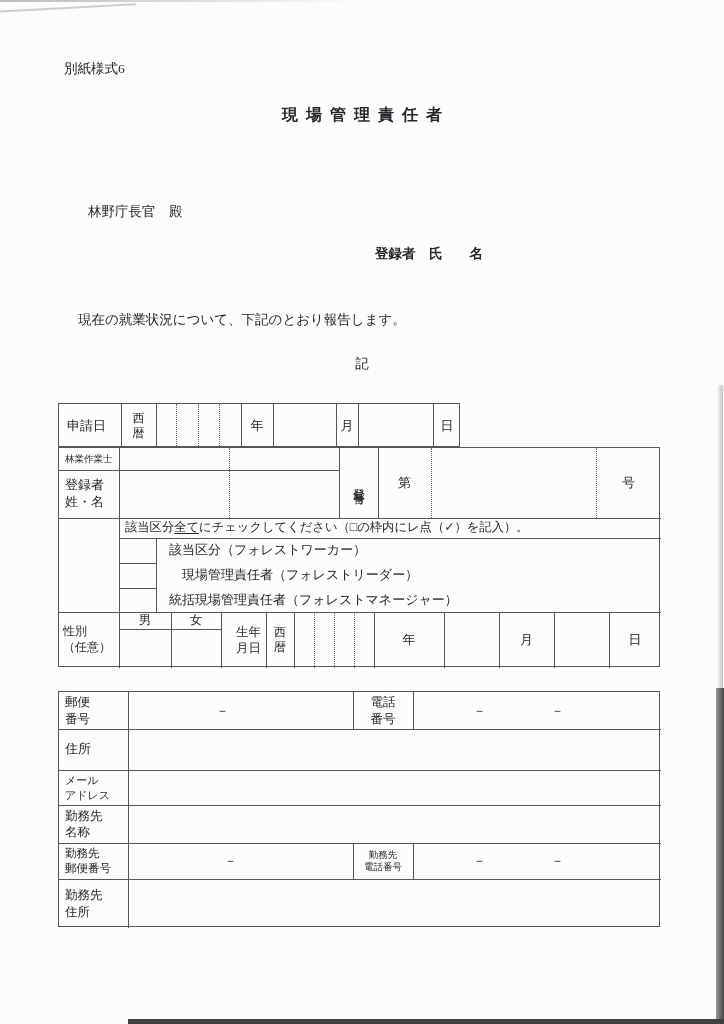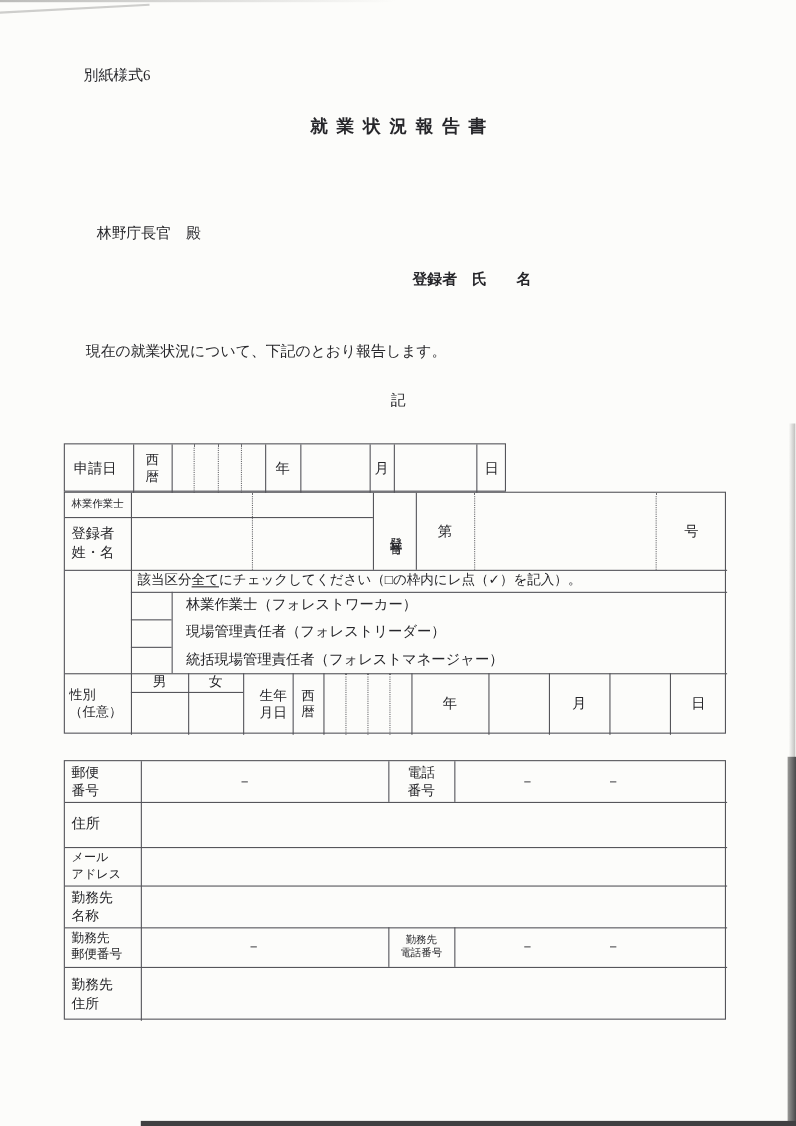--- a/index.html
+++ b/index.html
@@ -26,22 +26,22 @@
 <body>
 
 <div class="page">
 
   <div class="art" style="left:0;top:0;width:360px;height:2px;background:linear-gradient(to right,rgba(165,165,163,.75),rgba(165,165,163,0));"></div>
   <div class="art" style="left:-4px;top:7px;width:140px;height:1.5px;background:rgba(160,160,158,.5);transform:rotate(-3deg);"></div>
   <div class="art" style="right:1px;top:385px;width:6px;height:305px;background:linear-gradient(to right,rgba(140,140,138,0),rgba(140,140,138,.55));"></div>
   <div class="art" style="right:0;top:688px;width:8px;height:336px;background:linear-gradient(to right,#9a9a98,#454547);"></div>
   <div class="art" style="left:128px;top:1019px;width:596px;height:5px;background:#404042;"></div>
 
-  <div class="txt" style="left:76px;top:60px;font-family:Liberation Serif, serif;">別紙様式6</div>
-  <div class="title" style="top:105px;">就業状況報告書</div>
+  <div class="txt" style="left:64px;top:60px;font-family:Liberation Serif, serif;">別紙様式6</div>
+  <div class="title" style="top:105px;">現場管理責任者</div>
   <div class="txt" style="left:88px;top:177px;margin-top:26px;">林野庁長官　殿</div>
   <div class="txt" style="left:375px;top:245px;font-weight:bold;">登録者　氏　　名</div>
   <div class="txt" style="left:78px;top:311px;">現在の就業状況について、下記のとおり報告します。</div>
   <div class="txt" style="left:0;right:0;top:355px;text-align:center;">記</div>
 
   <div class="tbl" style="left:58px;top:403px;width:402px;height:44px;">
     <div class="vl" style="left:62px;top:0;height:44px;"></div>
     <div class="vl" style="left:97px;top:0;height:44px;"></div>
     <div class="vl" style="left:182px;top:0;height:44px;"></div>
     <div class="vl" style="left:214px;top:0;height:44px;"></div>
@@ -113,25 +113,25 @@
       <span class="val"></span>
     </div>
     <div class="c cc" style="left:537px;top:0;width:65px;height:70px;">号</div>
 
     <div class="c" style="left:60px;top:70px;width:542px;height:20px;padding-left:6px;font-size:12.3px;">
       <span>該当区分</span><span class="u">全て</span><span>にチェックしてください（□の枠内にレ点（✓）を記入）。</span>
     </div>
     <div class="c" style="left:60px;top:90px;width:37px;height:25px;">
       <span class="val"></span>
     </div>
-    <div class="c cl" style="left:97px;top:90px;width:505px;height:25px;padding-left:13px;">林業作業士（フォレストワーカー）</div>
+    <div class="c cl" style="left:97px;top:90px;width:505px;height:25px;padding-left:13px;">該当区分（フォレストワーカー）</div>
     <div class="c" style="left:60px;top:115px;width:37px;height:25px;">
       <span class="val"></span>
     </div>
-    <div class="c cl" style="left:97px;top:115px;width:505px;height:25px;padding-left:13px;font-family:Liberation Mono, monospace;">現場管理責任者（フォレストリーダー）</div>
+    <div class="c cl" style="left:97px;top:115px;width:505px;height:25px;padding-left:26px;">現場管理責任者（フォレストリーダー）</div>
     <div class="c" style="left:60px;top:140px;width:37px;height:24px;">
       <span class="val"></span>
     </div>
     <div class="c cl" style="left:97px;top:140px;width:505px;height:24px;padding-left:13px;">統括現場管理責任者（フォレストマネージャー）</div>
 
     <div class="c" style="left:0;top:164px;width:60px;height:56px;padding-left:4px;font-size:12px;">性別
 （任意）</div>
     <div class="c cc" style="left:60px;top:164px;width:52px;height:17px;font-size:12.5px;">男</div>
     <div class="c cc" style="left:112px;top:164px;width:50px;height:17px;font-size:12.5px;">女</div>
     <div class="c" style="left:60px;top:181px;width:52px;height:39px;">

